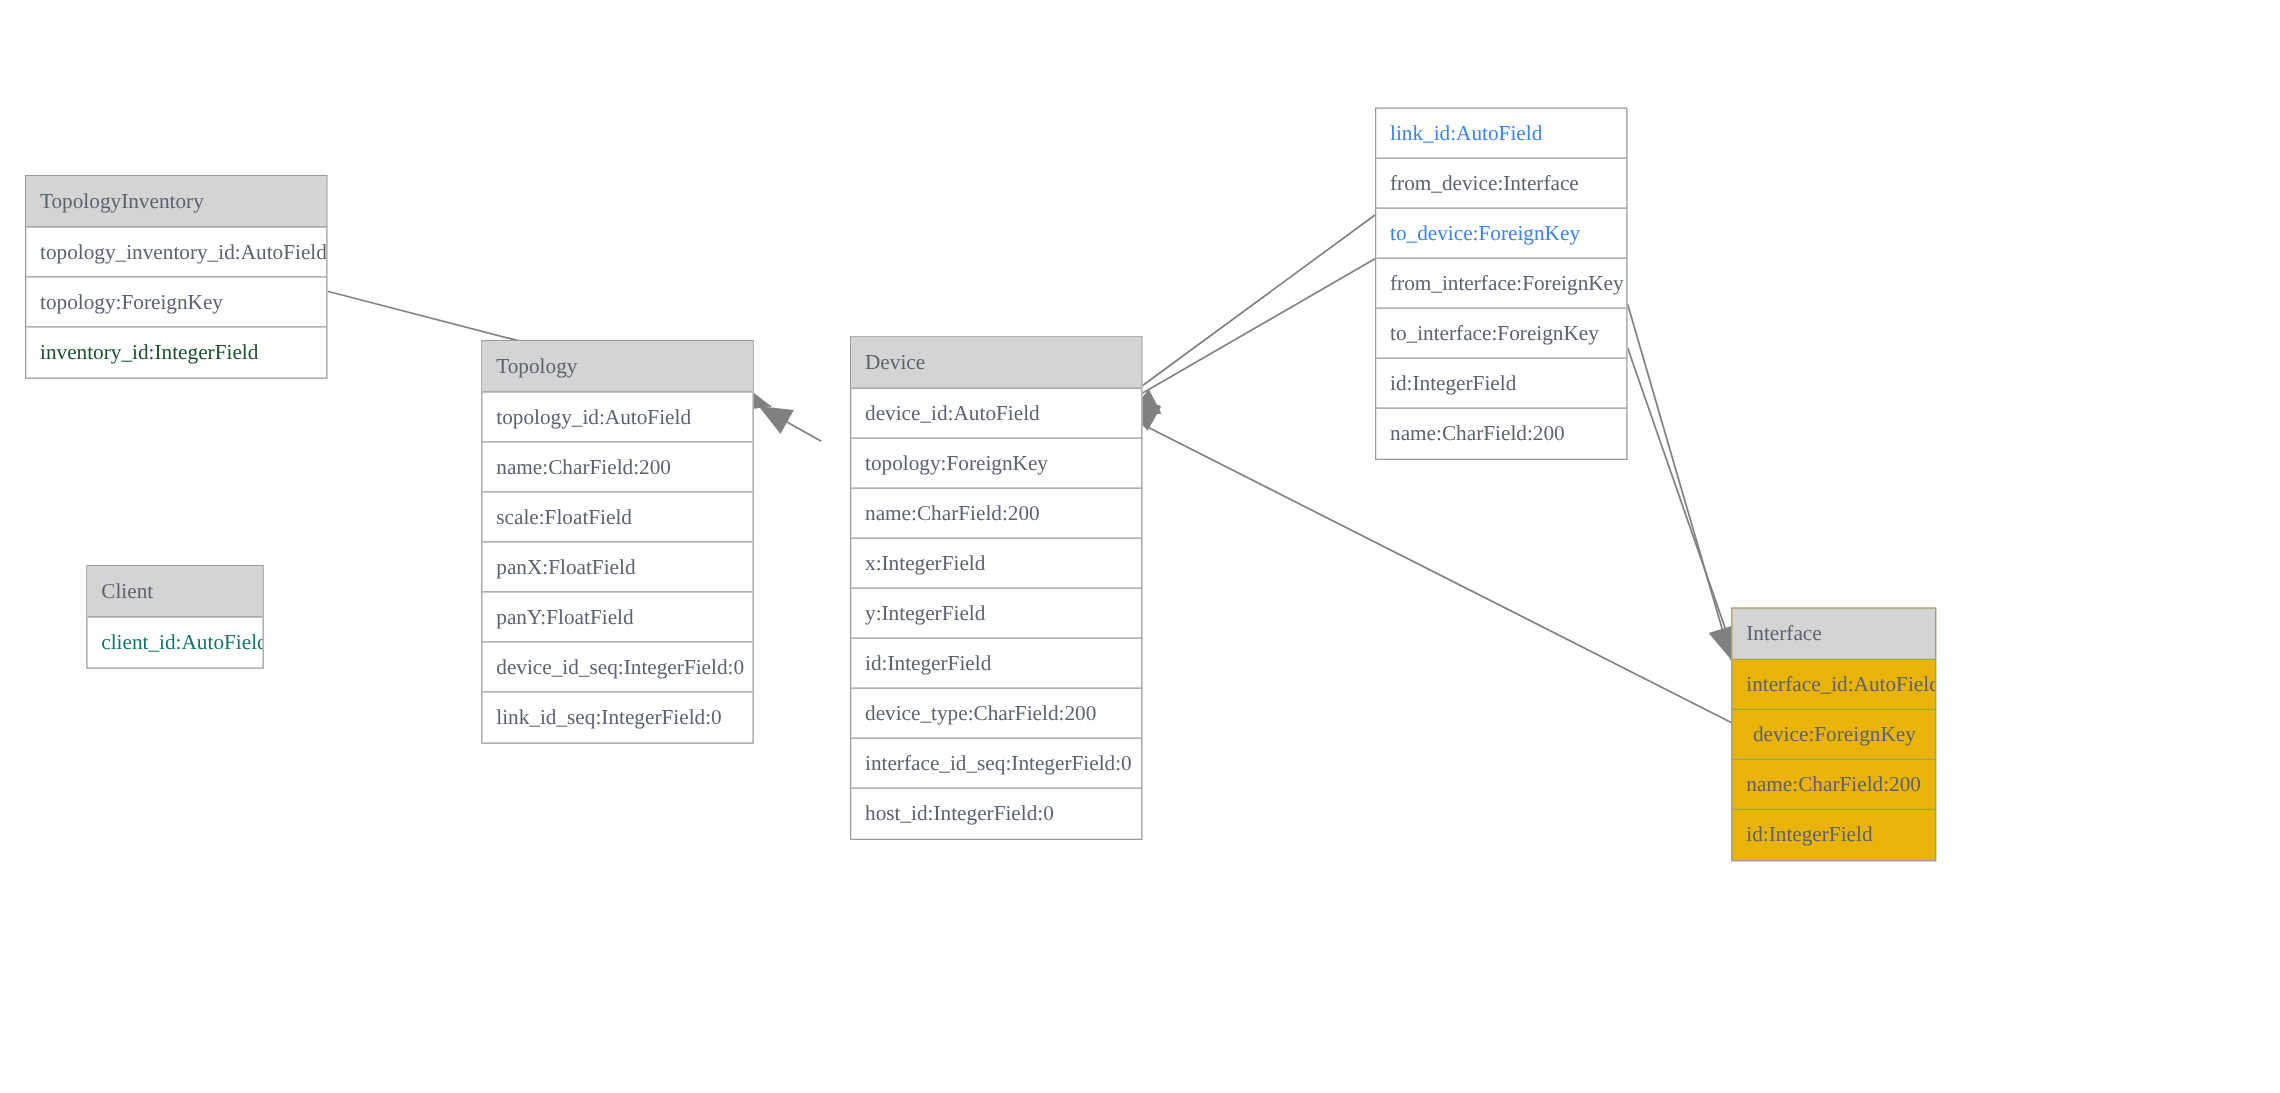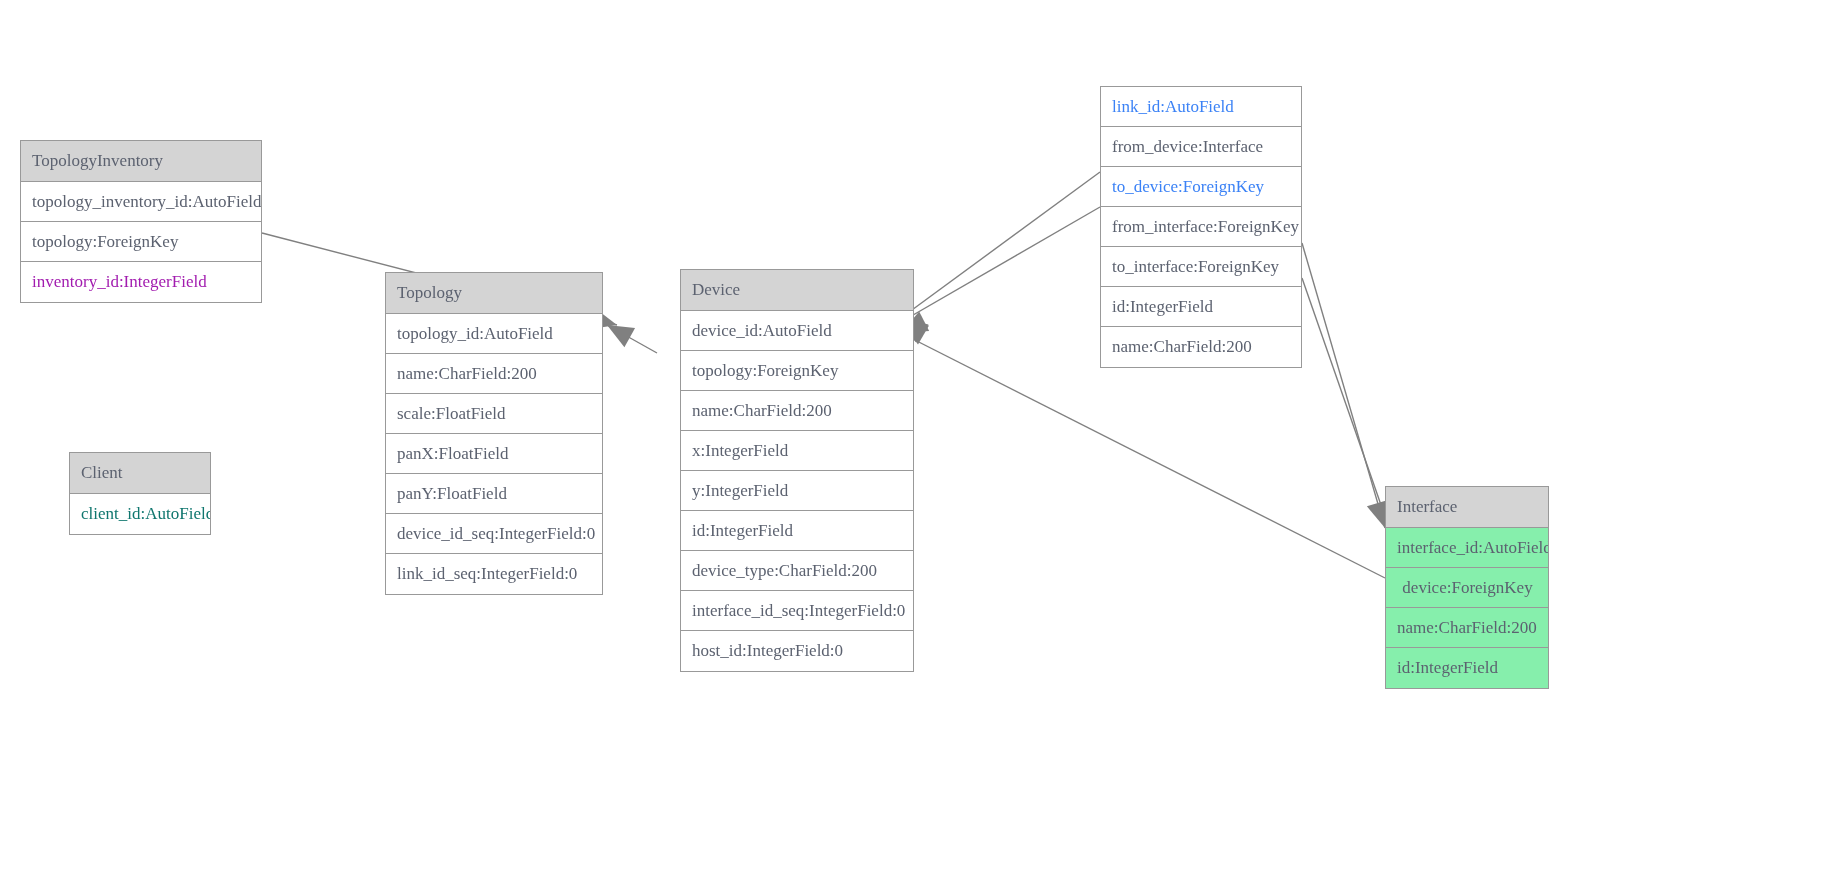--- a/index.html
+++ b/index.html
@@ -90,21 +90,21 @@
         <path d="M1302,278 L1389,528" stroke="#808080" stroke-width="1.4" fill="none"></path>
         <polygon points="0,0 -26,-11 -26,11" fill="#808080" transform="translate(1389,528) rotate(70)"></polygon>
       </g>
     </svg>
 
   <div id="entity-layer">
       <div class="entity" style="left: 20px; top: 140px; width: 242px; border-color: rgb(153, 153, 153); background: rgb(255, 255, 255);">
         <div class="entity-header" style="background: rgb(212, 212, 212); color: rgb(92, 98, 112); border-bottom-color: rgb(153, 153, 153);">TopologyInventory</div>
         <div class="entity-field" style="color: rgb(92, 98, 112); border-bottom-color: rgb(153, 153, 153); text-align: center;">topology_inventory_id:AutoField</div>
         <div class="entity-field" style="color: rgb(92, 98, 112); border-bottom-color: rgb(153, 153, 153);">topology:ForeignKey</div>
-        <div class="entity-field last" style="color: #a21caf; border-bottom-color: rgb(153, 153, 153);">inventory_id:IntegerField</div>
+        <div class="entity-field last" style="color: #14532d; border-bottom-color: rgb(153, 153, 153);">inventory_id:IntegerField</div>
       </div>
       <div class="entity" style="left: 69px; top: 452px; width: 142px; border-color: rgb(153, 153, 153); background: rgb(255, 255, 255);">
         <div class="entity-header" style="background: rgb(212, 212, 212); color: rgb(92, 98, 112); border-bottom-color: rgb(153, 153, 153);">Client</div>
         <div class="entity-field last" style="color: #0f766e; border-bottom-color: rgb(153, 153, 153);">client_id:AutoField</div>
       </div>
       <div class="entity" style="left: 385px; top: 272px; width: 218px; border-color: rgb(153, 153, 153); background: rgb(255, 255, 255);">
         <div class="entity-header" style="background: rgb(212, 212, 212); color: rgb(92, 98, 112); border-bottom-color: rgb(153, 153, 153);">Topology</div>
         <div class="entity-field" style="color: rgb(92, 98, 112); border-bottom-color: rgb(153, 153, 153);">topology_id:AutoField</div>
         <div class="entity-field" style="color: rgb(92, 98, 112); border-bottom-color: rgb(153, 153, 153);">name:CharField:200</div>
         <div class="entity-field" style="color: rgb(92, 98, 112); border-bottom-color: rgb(153, 153, 153);">scale:FloatField</div>
@@ -127,21 +127,21 @@
       </div>
       <div class="entity" style="left: 1100px; top: 86px; width: 202px; border-color: rgb(153, 153, 153); background: rgb(255, 255, 255);">
         <div class="entity-field" style="color: #3b82f6; border-bottom-color: rgb(153, 153, 153);">link_id:AutoField</div>
         <div class="entity-field" style="color: rgb(92, 98, 112); border-bottom-color: rgb(153, 153, 153);">from_device:Interface</div>
         <div class="entity-field" style="color: #3b82f6; border-bottom-color: rgb(153, 153, 153);">to_device:ForeignKey</div>
         <div class="entity-field" style="color: rgb(92, 98, 112); border-bottom-color: rgb(153, 153, 153);">from_interface:ForeignKey</div>
         <div class="entity-field" style="color: rgb(92, 98, 112); border-bottom-color: rgb(153, 153, 153);">to_interface:ForeignKey</div>
         <div class="entity-field" style="color: rgb(92, 98, 112); border-bottom-color: rgb(153, 153, 153);">id:IntegerField</div>
         <div class="entity-field last" style="color: rgb(92, 98, 112); border-bottom-color: rgb(153, 153, 153);">name:CharField:200</div>
       </div>
-      <div class="entity" style="left: 1385px; top: 486px; width: 164px; border-color: rgb(153, 153, 153); background: #86efac;">
+      <div class="entity" style="left: 1385px; top: 486px; width: 164px; border-color: rgb(153, 153, 153); background: #eab308;">
         <div class="entity-header" style="background: rgb(212, 212, 212); color: rgb(92, 98, 112); border-bottom-color: rgb(153, 153, 153);">Interface</div>
         <div class="entity-field" style="color: rgb(92, 98, 112); border-bottom-color: rgb(153, 153, 153);">interface_id:AutoField</div>
         <div class="entity-field" style="color: rgb(92, 98, 112); border-bottom-color: rgb(153, 153, 153); text-align: center;">device:ForeignKey</div>
         <div class="entity-field" style="color: rgb(92, 98, 112); border-bottom-color: rgb(153, 153, 153);">name:CharField:200</div>
         <div class="entity-field last" style="color: rgb(92, 98, 112); border-bottom-color: rgb(153, 153, 153);">id:IntegerField</div>
       </div>
     </div>
 
 </div>
 

